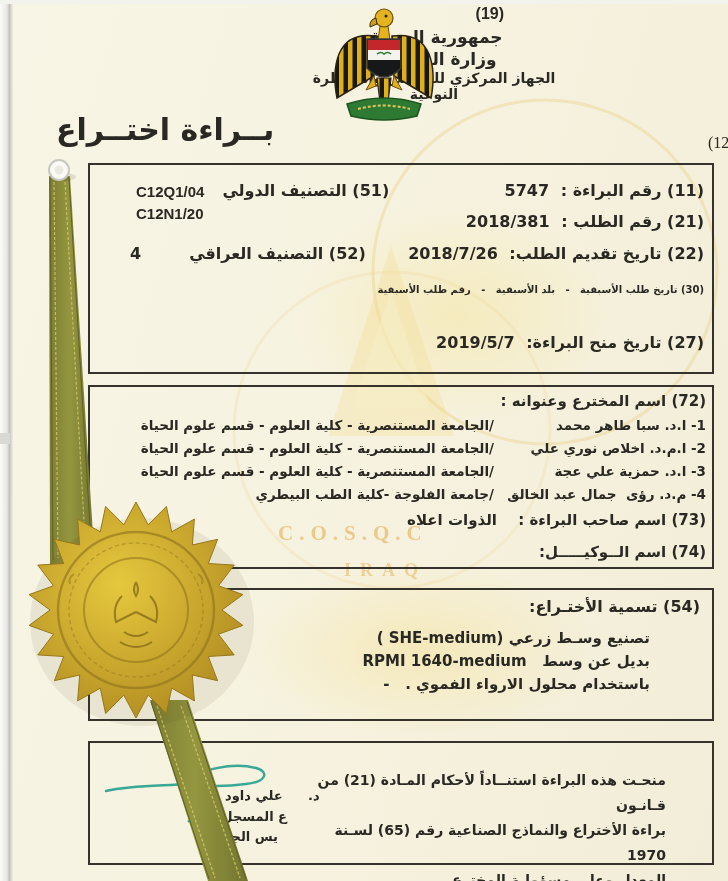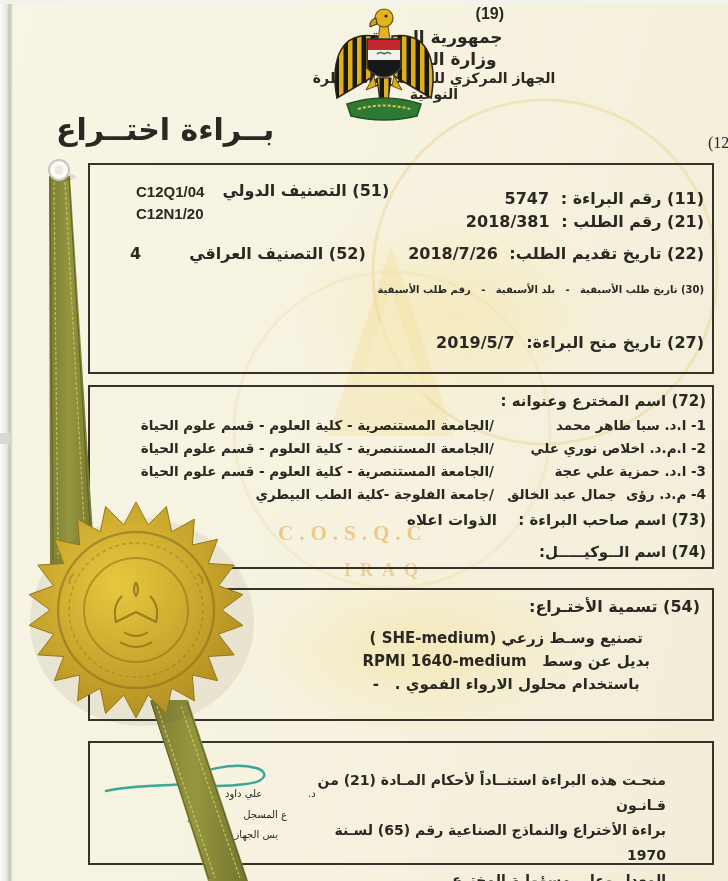--- a/index.html
+++ b/index.html
@@ -24,40 +24,40 @@
   #doc-title{left:56px;top:112px;font-size:30px;font-weight:700;letter-spacing:2px;}
   #doc-code{left:708px;top:134px;font-size:16px;font-family:"Liberation Serif",serif;}
   
   .fbox{position:absolute;left:88px;width:626px;border:2px solid #35332c;background:transparent;box-sizing:border-box;}
   #box1{top:163px;height:211px;}
   #box2{top:385px;height:184px;}
   #box3{top:588px;height:133px;}
   #box4{top:741px;height:124px;padding-left:12px;}
   .fld{position:absolute;font-weight:700;font-size:16px;white-space:nowrap;}
   .fld .val{margin-right:6px;}
-  #f11{top:24px;right:8px;}
+  #f11{top:16px;right:8px;}
   #f51{top:16px;left:46px;display:flex;flex-direction:row;direction:rtl;gap:18px;align-items:flex-start;}
   #f51 .codes{direction:ltr;text-align:left;font-size:15px;line-height:22px;font-family:"Liberation Sans",sans-serif;}
   #f21{top:47px;right:8px;}
   #f22{top:79px;right:8px;}
   #f52{top:79px;left:40px;display:flex;direction:rtl;gap:48px;}
   #f30{top:119px;right:8px;font-size:10px;}
   #f45{top:168px;right:8px;}
   #f72{top:5px;right:6px;font-size:15px;}
   #inv-rows{position:absolute;top:27px;right:6px;left:10px;direction:rtl;}
   .inv-row{display:flex;direction:rtl;font-weight:700;font-size:13.5px;line-height:23px;white-space:nowrap;}
   .inv-row .nm{width:212px;flex:0 0 auto;}
   #f73{top:124px;right:6px;font-size:15px;}
   #f73 .val{margin-right:16px;}
   #f74{top:156px;right:6px;font-size:15px;margin-left:44px;}
   #f54{top:7px;right:12px;text-align:center;}
-  #inv-title{position:absolute;top:37px;right:62px;direction:rtl;text-align:center;font-weight:700;font-size:15px;line-height:23px;}
+  #inv-title{position:absolute;top:37px;right:62px;direction:rtl;text-align:right;font-weight:700;font-size:15px;line-height:23px;}
   #grant-par{position:absolute;top:25px;right:46px;width:372px;direction:rtl;text-align:right;font-weight:700;font-size:14px;line-height:25px;}
   
-  .sig-t{position:absolute;font-weight:400;font-size:10px;white-space:nowrap;direction:rtl;}
+  .sig-t{position:absolute;font-weight:700;font-size:13px;white-space:nowrap;direction:rtl;}
   #sig-dr{left:218px;top:45px;}
   #sig-name{left:135px;top:45px;}
   #sig-role1{left:105px;top:66px;width:92px;text-align:right;}
   #sig-role2{left:96px;top:86px;width:92px;text-align:right;}
   
   .wm-text{position:absolute;font-family:"Liberation Serif",serif;font-weight:700;}
   #wm1{left:278px;top:521px;font-size:21px;letter-spacing:6px;color:rgba(226,168,66,.55);}
   #wm2{left:344px;top:560px;font-size:18px;letter-spacing:9px;color:rgba(226,168,66,.45);}
   .wm-blob{position:absolute;border-radius:50%;}
   #blob1{left:290px;top:200px;width:330px;height:230px;background:radial-gradient(ellipse at center,rgba(244,226,150,.45),rgba(244,226,150,0) 70%);}

